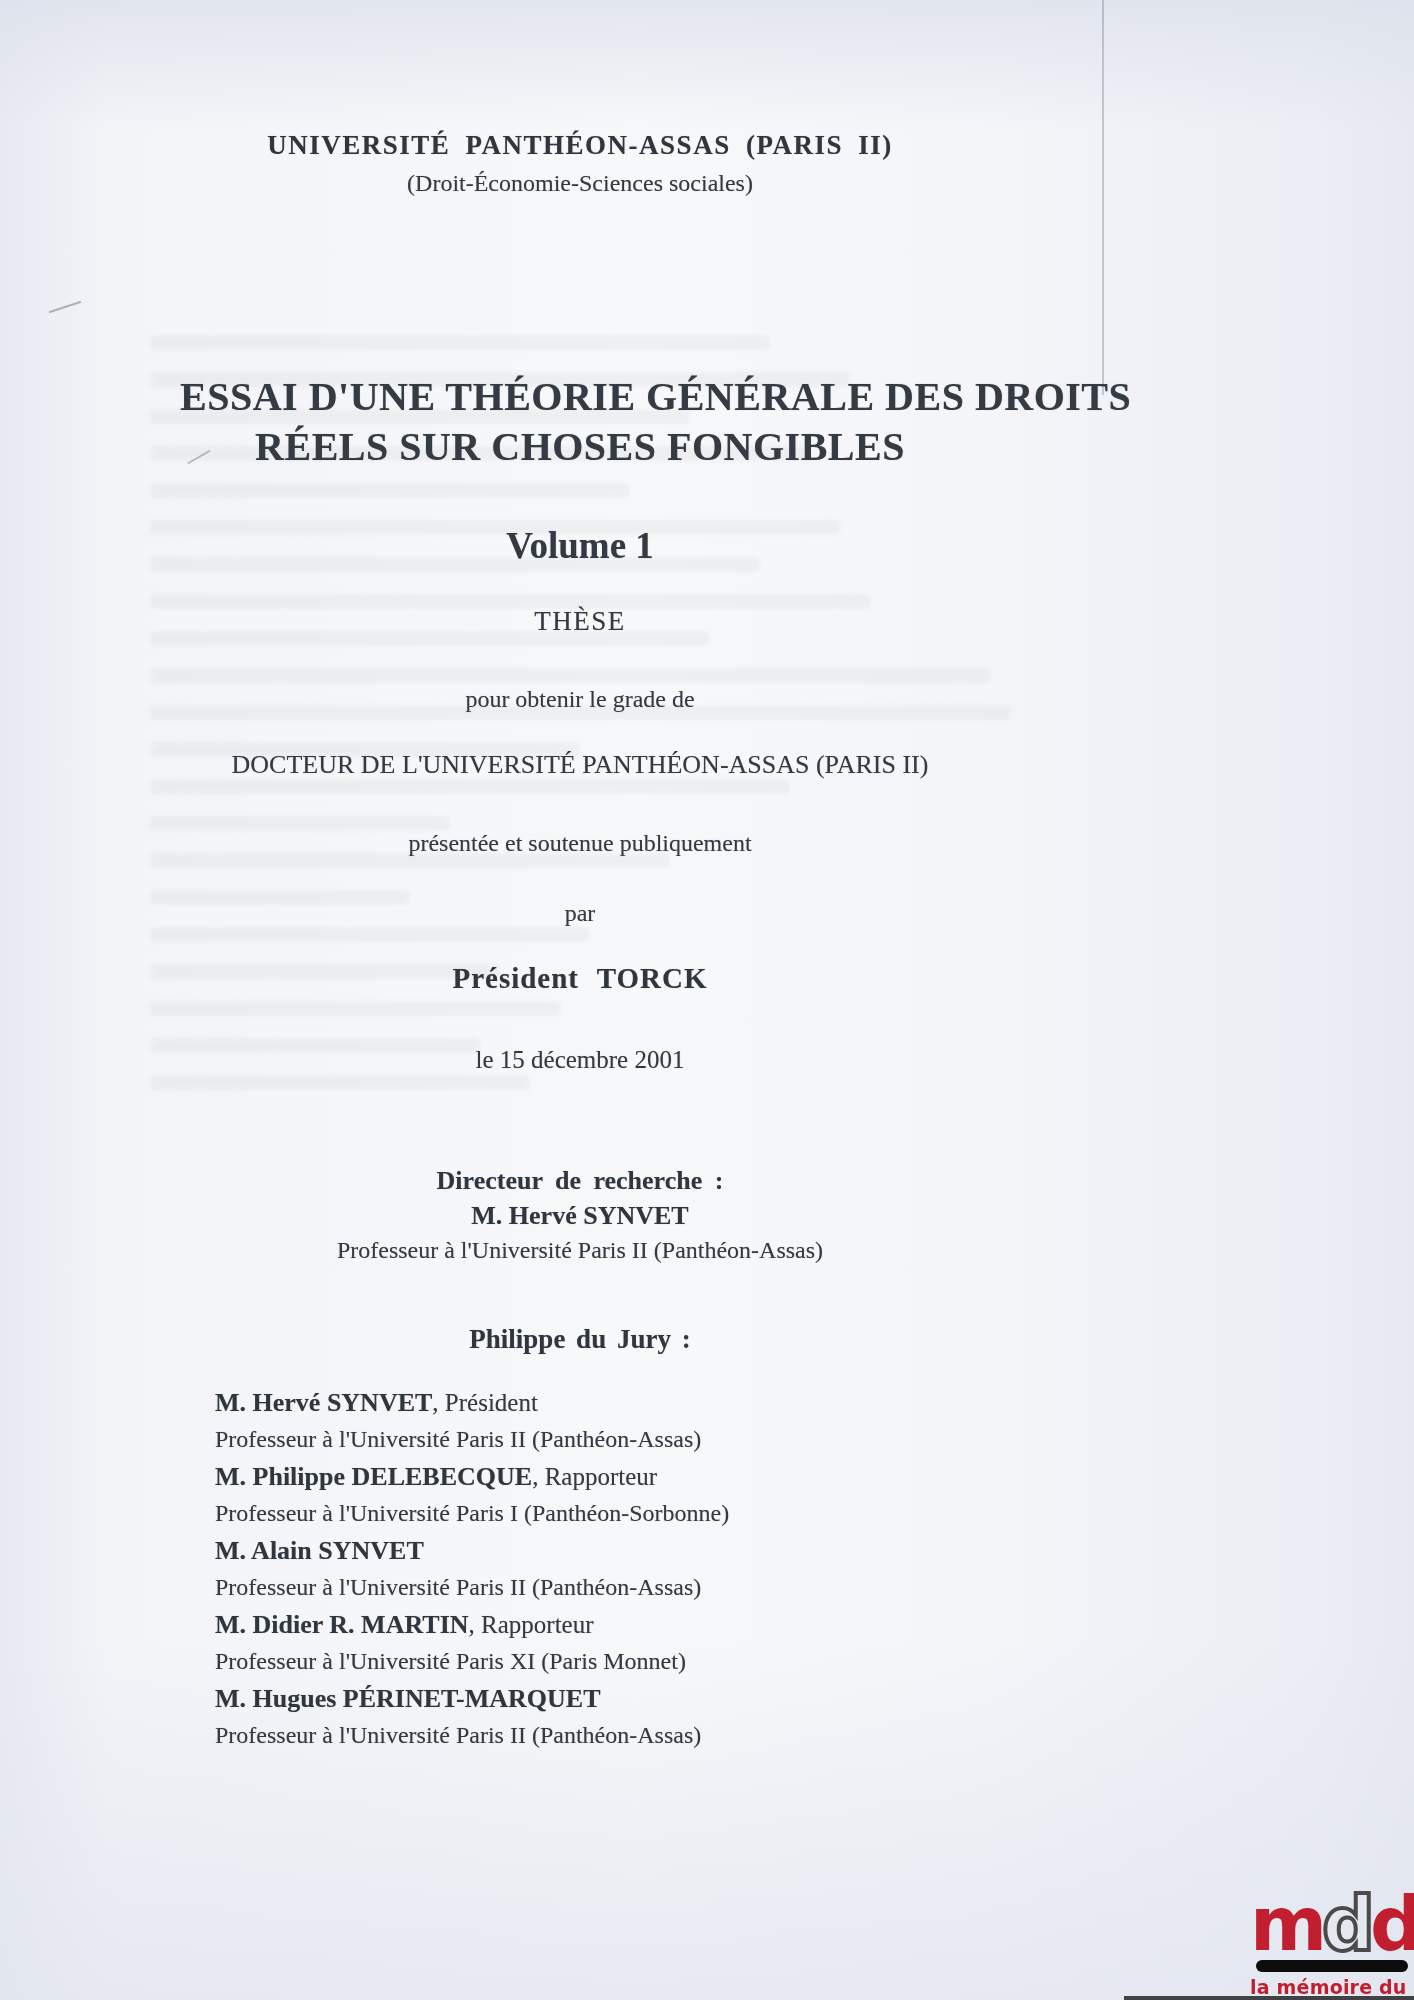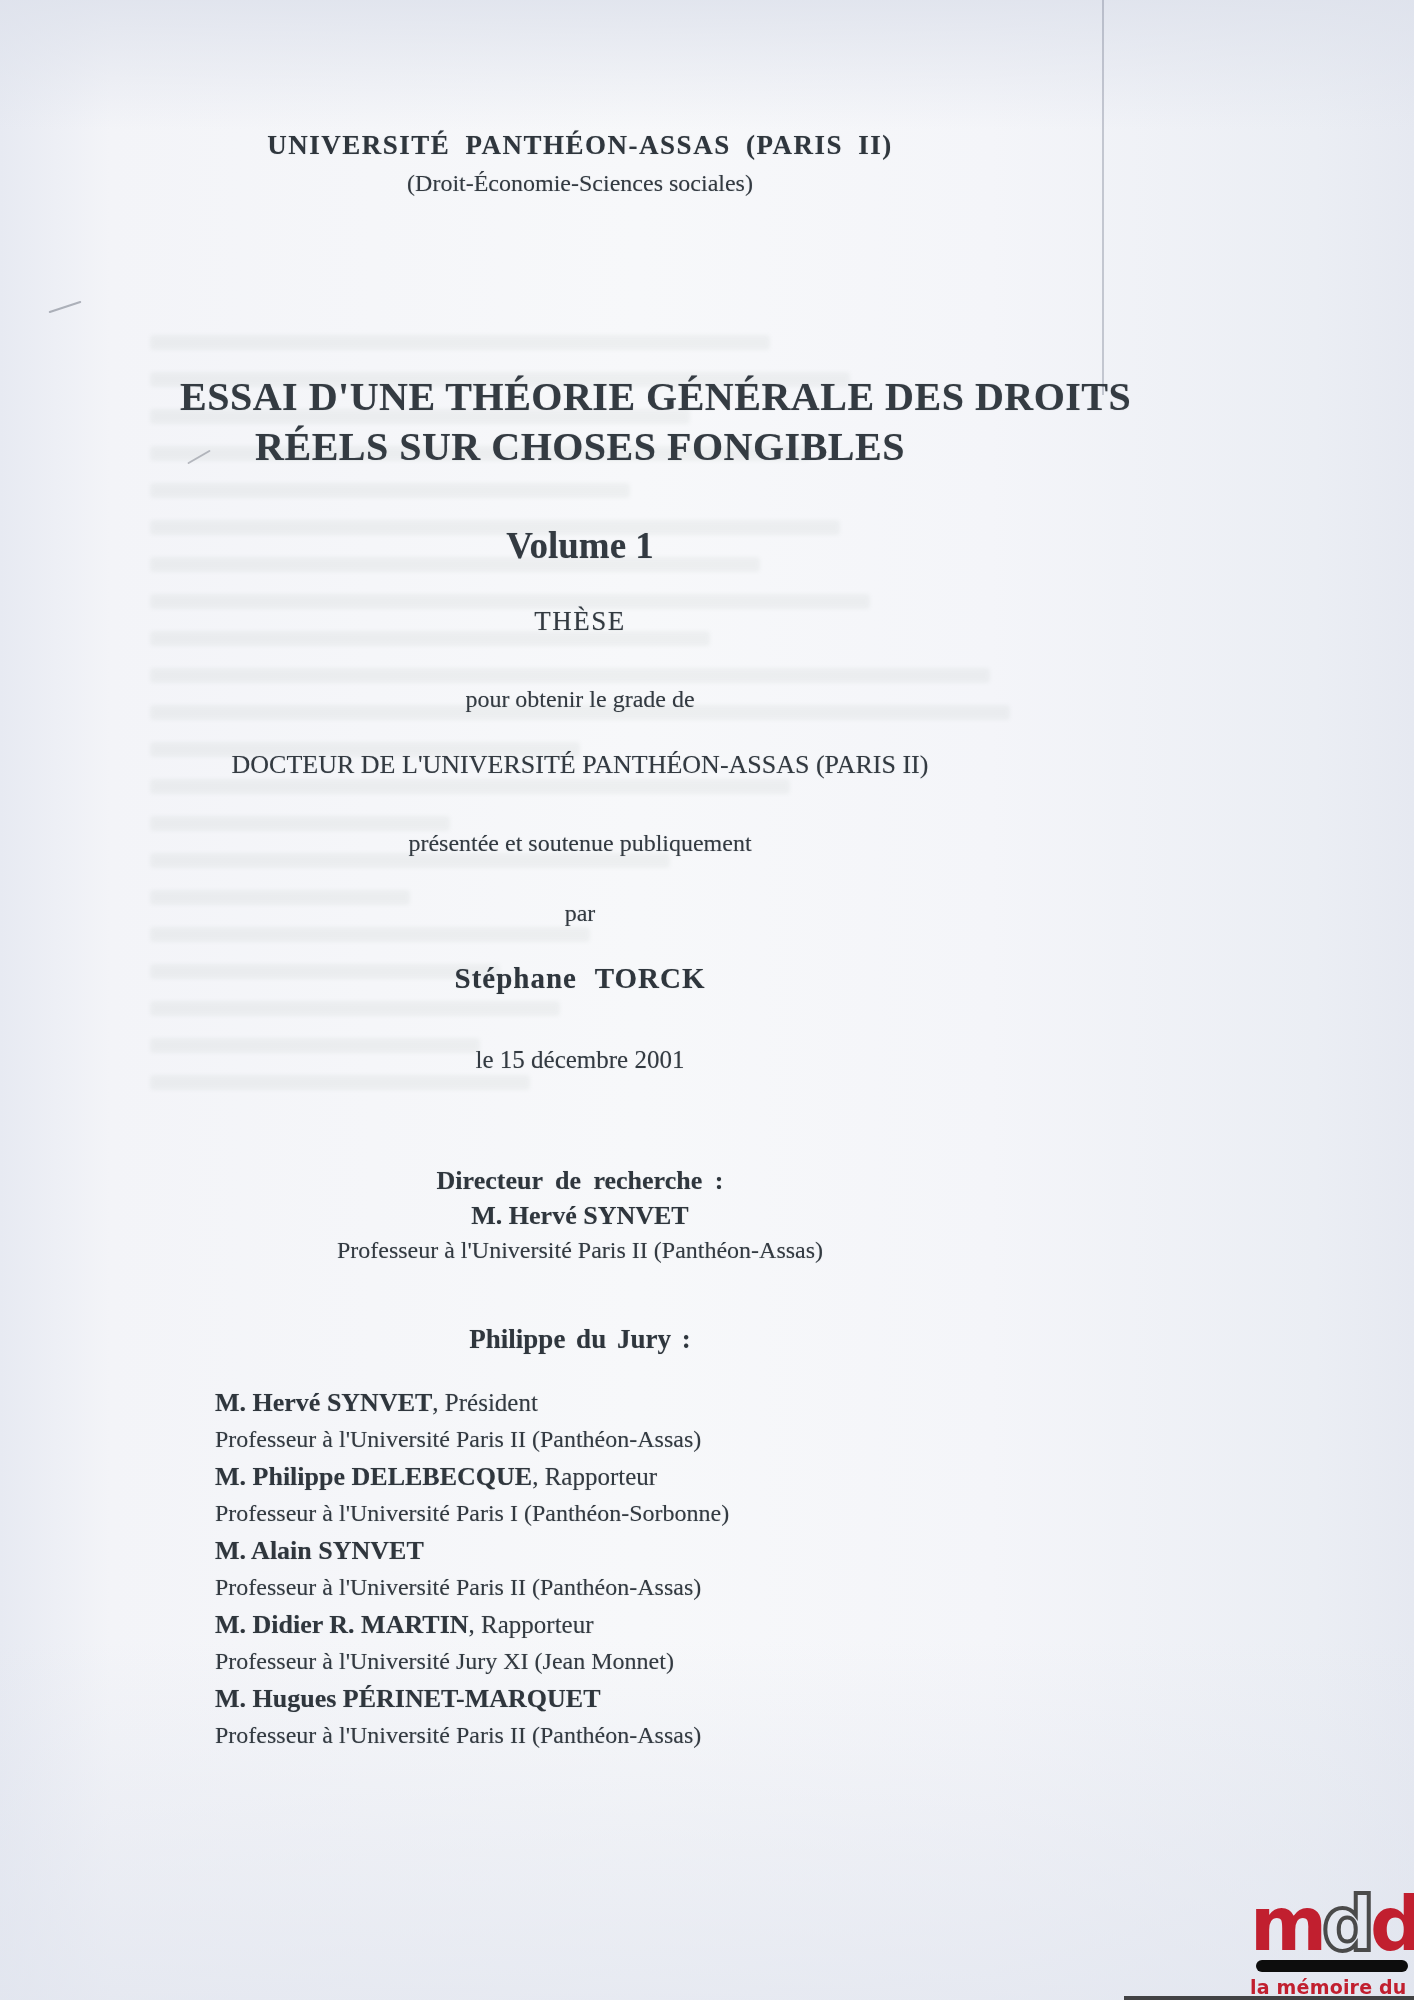--- a/index.html
+++ b/index.html
@@ -93,21 +93,21 @@
     <span>ESSAI D'UNE THÉORIE GÉNÉRALE DES DROITS</span><br>
     <span>RÉELS SUR CHOSES FONGIBLES</span>
   </div>
 
   <div class="line volume">Volume 1</div>
   <div class="line doctype">THÈSE</div>
   <div class="line purpose">pour obtenir le grade de</div>
   <div class="line degree">DOCTEUR DE L'UNIVERSITÉ PANTHÉON-ASSAS (PARIS II)</div>
   <div class="line defense">présentée et soutenue publiquement</div>
   <div class="line by">par</div>
-  <div class="line author">Stéphane TORCK</div>
+  <div class="line author">Président TORCK</div>
   <div class="line date">le 15 décembre 2001</div>
 
   <div class="line dir-head">Directeur de recherche :</div>
   <div class="line dir-name">M. Hervé SYNVET</div>
   <div class="line dir-affil">Professeur à l'Université Paris II (Panthéon-Assas)</div>
 
   <div class="line jury-head">Philippe du Jury :</div>
 
   <div id="jury">
     <div class="jury-entry">
@@ -117,21 +117,21 @@
     <div class="jury-entry">
       <div class="jury-name-line"><span class="jname">M. Philippe DELEBECQUE</span><span class="jrole">, Rapporteur</span></div>
       <div class="jury-affil">Professeur à l'Université Paris I (Panthéon-Sorbonne)</div>
     </div>
     <div class="jury-entry">
       <div class="jury-name-line"><span class="jname">M. Alain SYNVET</span><span class="jrole"></span></div>
       <div class="jury-affil">Professeur à l'Université Paris II (Panthéon-Assas)</div>
     </div>
     <div class="jury-entry">
       <div class="jury-name-line"><span class="jname">M. Didier R. MARTIN</span><span class="jrole">, Rapporteur</span></div>
-      <div class="jury-affil">Professeur à l'Université Jury XI (Jean Monnet)</div>
+      <div class="jury-affil">Professeur à l'Université Paris XI (Paris Monnet)</div>
     </div>
     <div class="jury-entry">
       <div class="jury-name-line"><span class="jname">M. Hugues PÉRINET-MARQUET</span><span class="jrole"></span></div>
       <div class="jury-affil">Professeur à l'Université Paris II (Panthéon-Assas)</div>
     </div>
   </div>
 
   <div id="logo">
     <span class="letters"><span class="red">m</span><span class="outline">d</span><span class="red">d</span></span>
     <div class="bar"></div>

